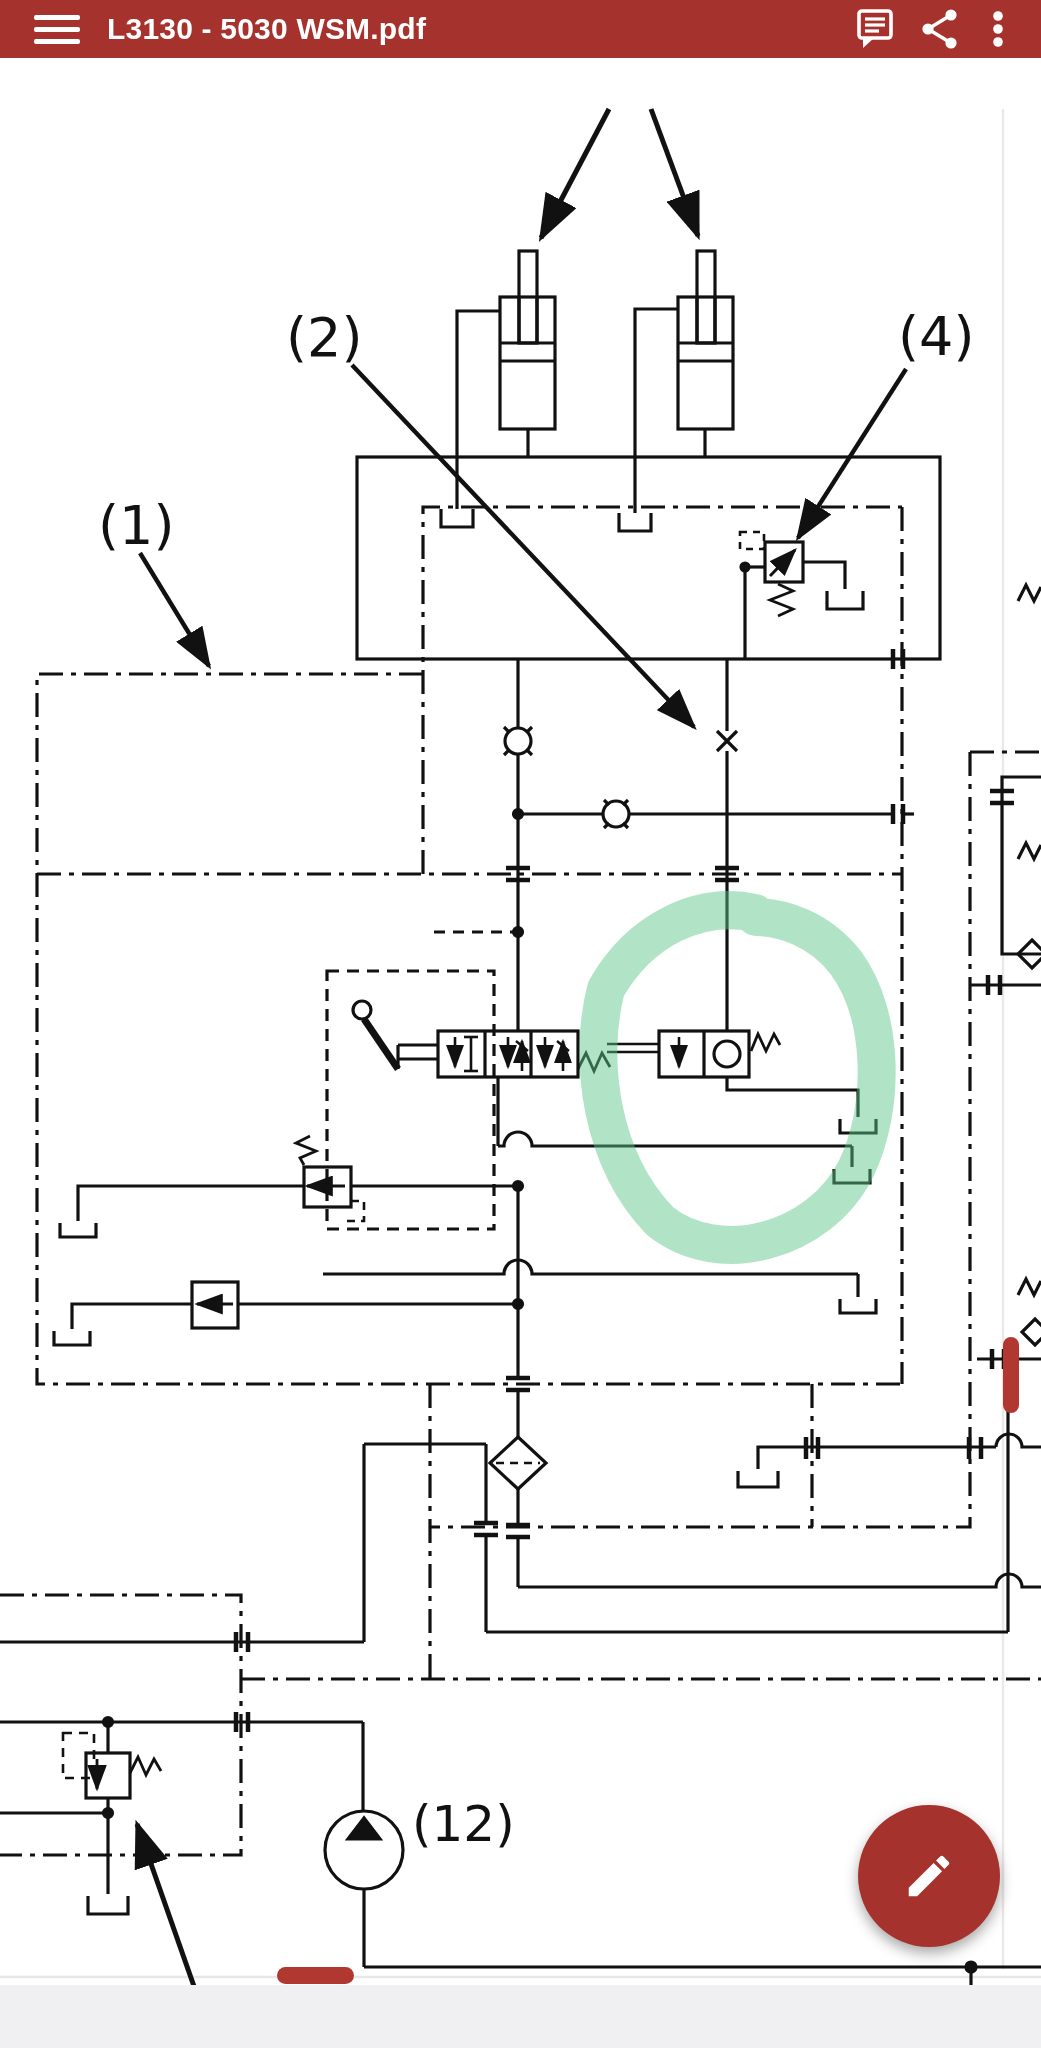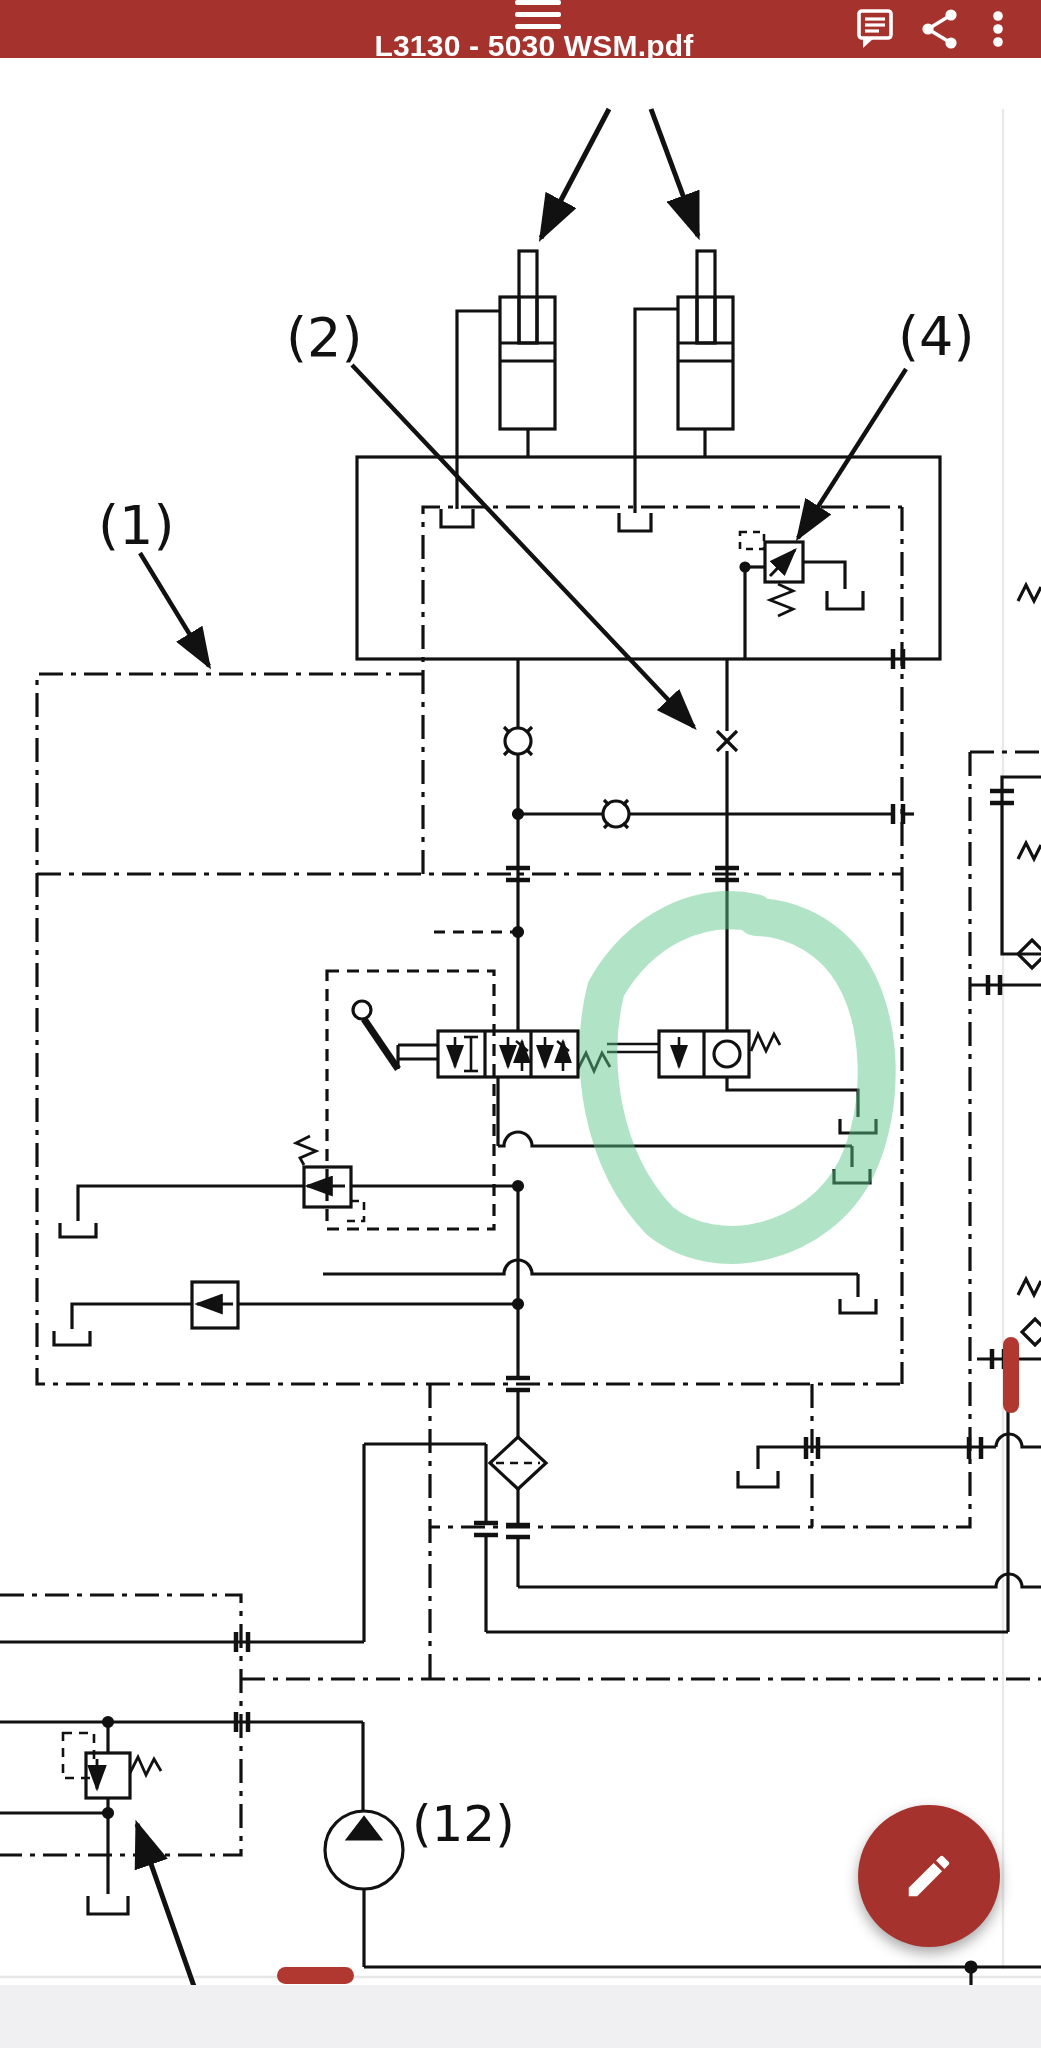--- a/index.html
+++ b/index.html
@@ -1,20 +1,20 @@
 <!DOCTYPE html>
 <html><head>
 <meta charset="utf-8">
 <style>
   html,body{margin:0;padding:0;background:#ffffff;}
   #screen{position:relative;width:1041px;height:2048px;overflow:hidden;background:#ffffff;
           font-family:"Liberation Sans","DejaVu Sans",sans-serif;}
   
   .appbar{position:absolute;left:0;top:0;width:1041px;height:58px;z-index:10;
-          display:flex;align-items:center;flex-direction:column;}
+          display:flex;align-items:center;}
   .appbar .title{color:#ffffff;font-size:30px;font-weight:bold;margin-left:27px;letter-spacing:.2px;}
   .menu-btn{margin-left:34px;width:46px;height:44px;display:flex;flex-direction:column;justify-content:center;gap:7px;cursor:pointer;}
   .menu-btn span{display:block;width:46px;height:5px;background:#fff;border-radius:2px;}
   .actions{position:absolute;right:0;top:0;height:58px;display:flex;align-items:center;}
   .icon-btn{width:46px;height:44px;margin-right:20px;cursor:pointer;}
   
   .pagecanvas{position:absolute;left:0;top:58px;z-index:1;}
   
   .fab{position:absolute;left:858px;top:1805px;width:142px;height:142px;border-radius:50%;
        z-index:12;display:flex;align-items:center;justify-content:center;

